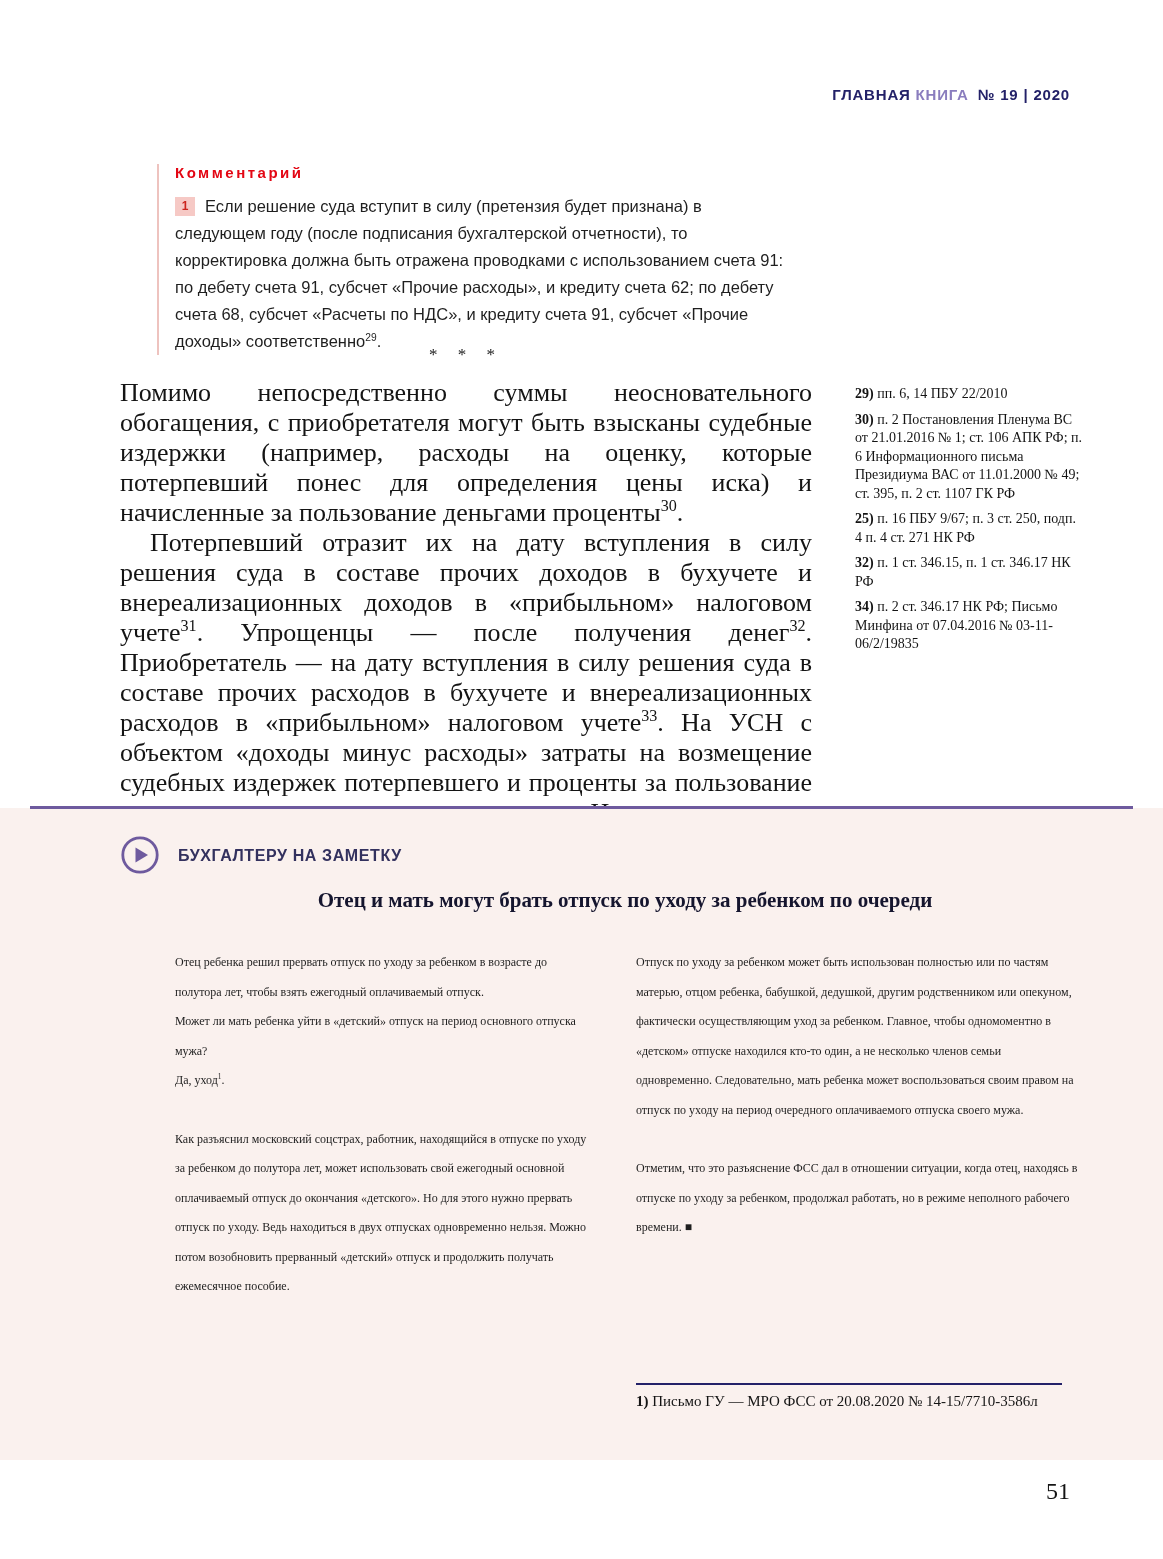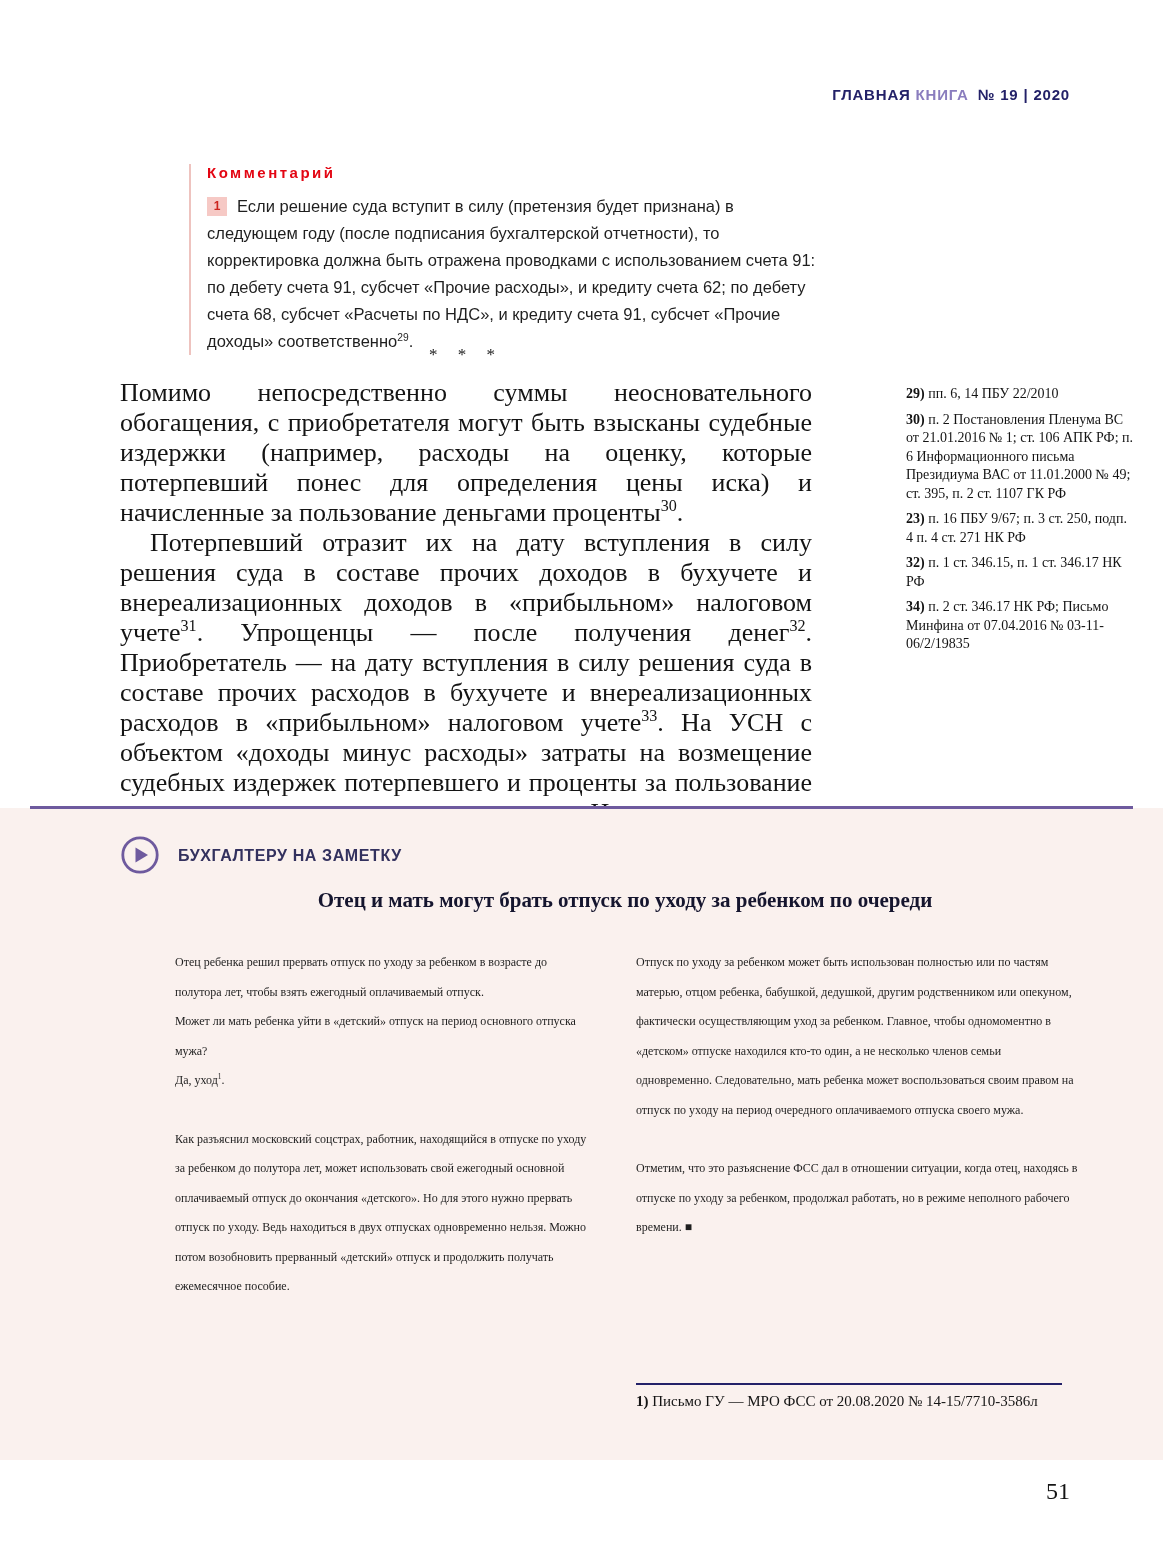--- a/index.html
+++ b/index.html
@@ -30,21 +30,20 @@
   .issue       { color: #232168; margin-left: 4px; }
 
   
   .comment {
     position: absolute;
     left: 157px;
     top: 164px;
     width: 652px;
     border-left: 2px solid #eec3bf;
     padding-left: 16px;
-    margin-left: 32px;
   }
   .comment-heading {
     font-family: "Liberation Sans", sans-serif;
     font-size: 15px;
     font-weight: bold;
     letter-spacing: 2.5px;
     color: #e30613;
     margin-bottom: 12px;
   }
   .comment-text {
@@ -88,21 +87,21 @@
     font-size: 26px;
     line-height: 30px;
     text-align: justify;
     color: #141414;
   }
   .article .indent { text-indent: 30px; }
 
   
   .sidebar {
     position: absolute;
-    left: 906px;
+    left: 855px;
     top: 385px;
     width: 228px;
     font-size: 14px;
     line-height: 18.5px;
     color: #141414;
   }
   .sidebar .note { margin-bottom: 7px; }
   .sidebar b { font-weight: bold; }
 
   
@@ -203,21 +202,21 @@
   <div class="stars">* * *</div>
 
   <article class="article">
     <p><span>Помимо непосредственно суммы неосновательного обогащения, с приобретателя могут быть взысканы судебные издержки (например, расходы на оценку, которые потерпевший понес для определения цены иска) и начисленные за пользование деньгами проценты</span><sup>30</sup><span>.</span></p>
     <p class="indent"><span>Потерпевший отразит их на дату вступления в силу решения суда в составе прочих доходов в бухучете и внереализационных доходов в «прибыльном» налоговом учете</span><sup>31</sup><span>. Упрощенцы — после получения денег</span><sup>32</sup><span>. Приобретатель — на дату вступления в силу решения суда в составе прочих расходов в бухучете и внереализационных расходов в «прибыльном» налоговом учете</span><sup>33</sup><span>. На УСН с объектом «доходы минус расходы» затраты на возмещение судебных издержек потерпевшего и проценты за пользование чужими деньгами учесть не получится. Их нет в закрытом перечне расходов</span><sup>34</sup><span>. ■</span></p>
   </article>
 
   <aside class="sidebar">
     <p class="note"><b>29)</b> <span>пп. 6, 14 ПБУ 22/2010</span></p>
     <p class="note"><b>30)</b> <span>п. 2 Постановления Пленума ВС от 21.01.2016 № 1; ст. 106 АПК РФ; п. 6 Информационного письма Президиума ВАС от 11.01.2000 № 49; ст. 395, п. 2 ст. 1107 ГК РФ</span></p>
-    <p class="note"><b>23)</b> <span>п. 16 ПБУ 9/67; п. 3 ст. 250, подп. 4 п. 4 ст. 271 НК РФ</span></p>
+    <p class="note"><b>25)</b> <span>п. 16 ПБУ 9/67; п. 3 ст. 250, подп. 4 п. 4 ст. 271 НК РФ</span></p>
     <p class="note"><b>32)</b> <span>п. 1 ст. 346.15, п. 1 ст. 346.17 НК РФ</span></p>
     <p class="note"><b>34)</b> <span>п. 2 ст. 346.17 НК РФ; Письмо Минфина от 07.04.2016 № 03-11-06/2/19835</span></p>
   </aside>
 
   <div class="note-bg"></div>
   <div class="rule-purple"></div>
 
   <svg class="play" width="40" height="40" viewBox="0 0 40 40">
     <circle cx="20" cy="20" r="17.2" fill="none" stroke="#6e5a9e" stroke-width="2.8"></circle>
     <path d="M15.5 12.5 L28 20 L15.5 27.5 Z" fill="#6e5a9e"></path>

